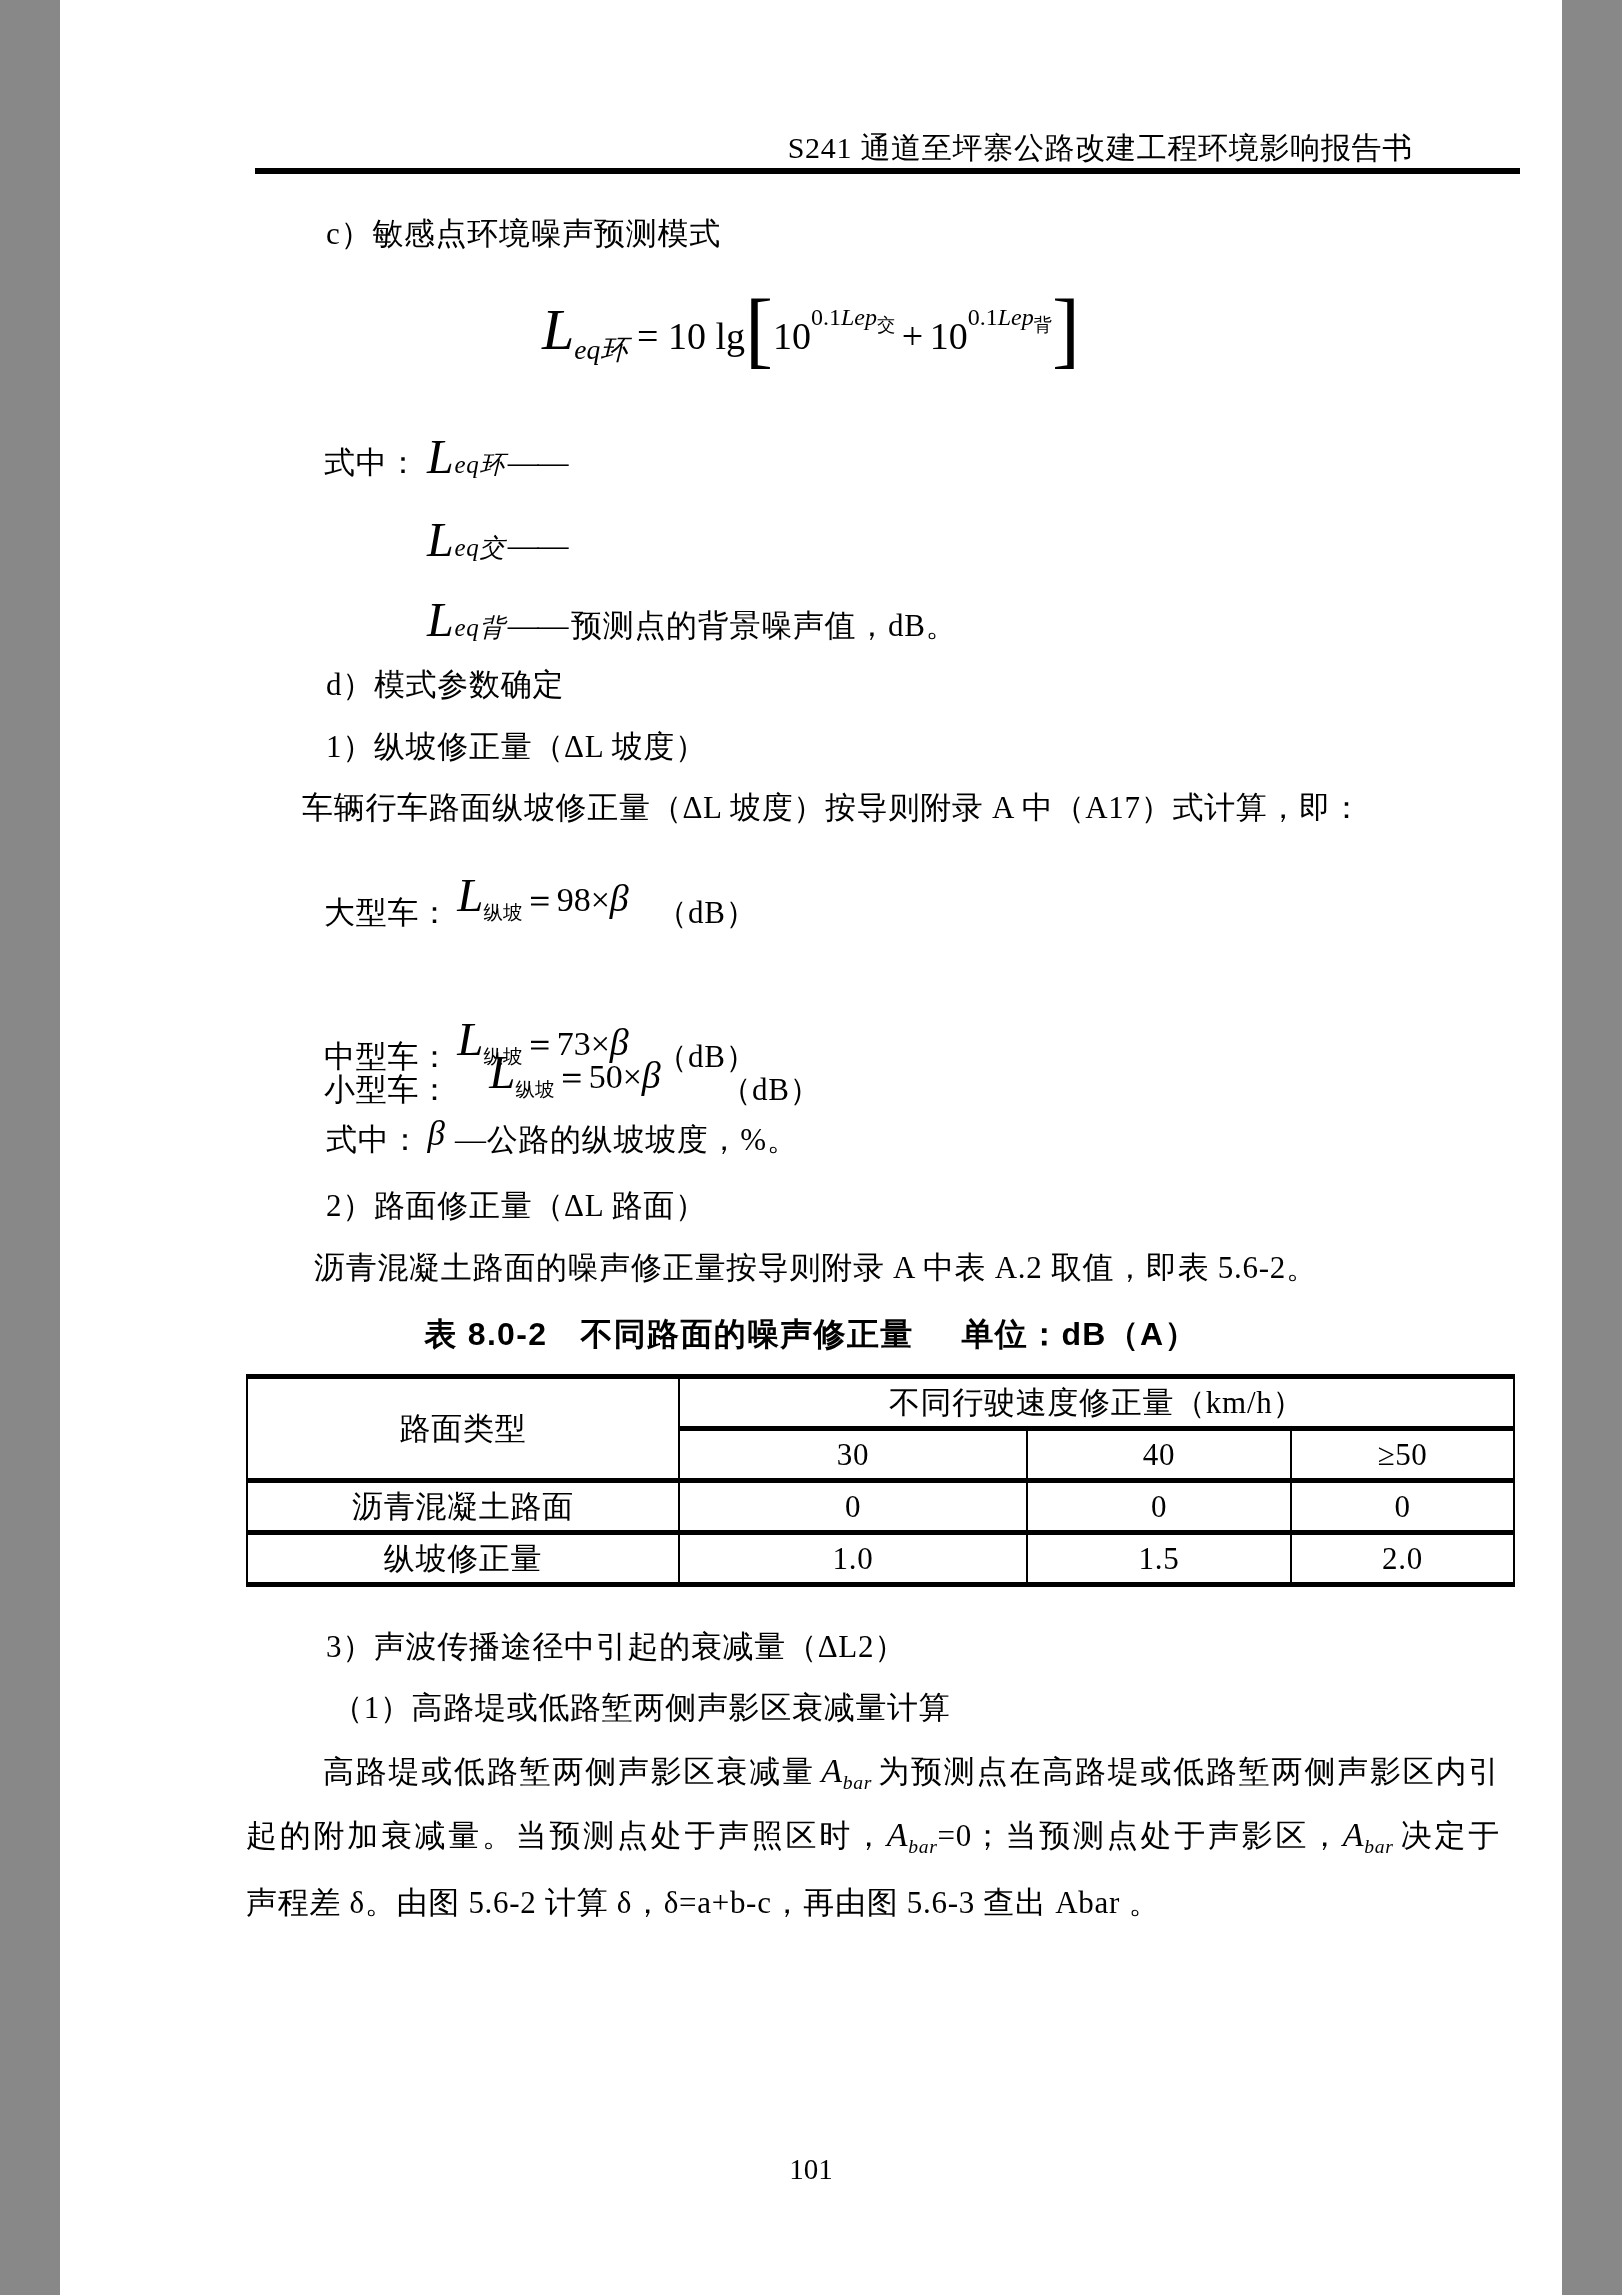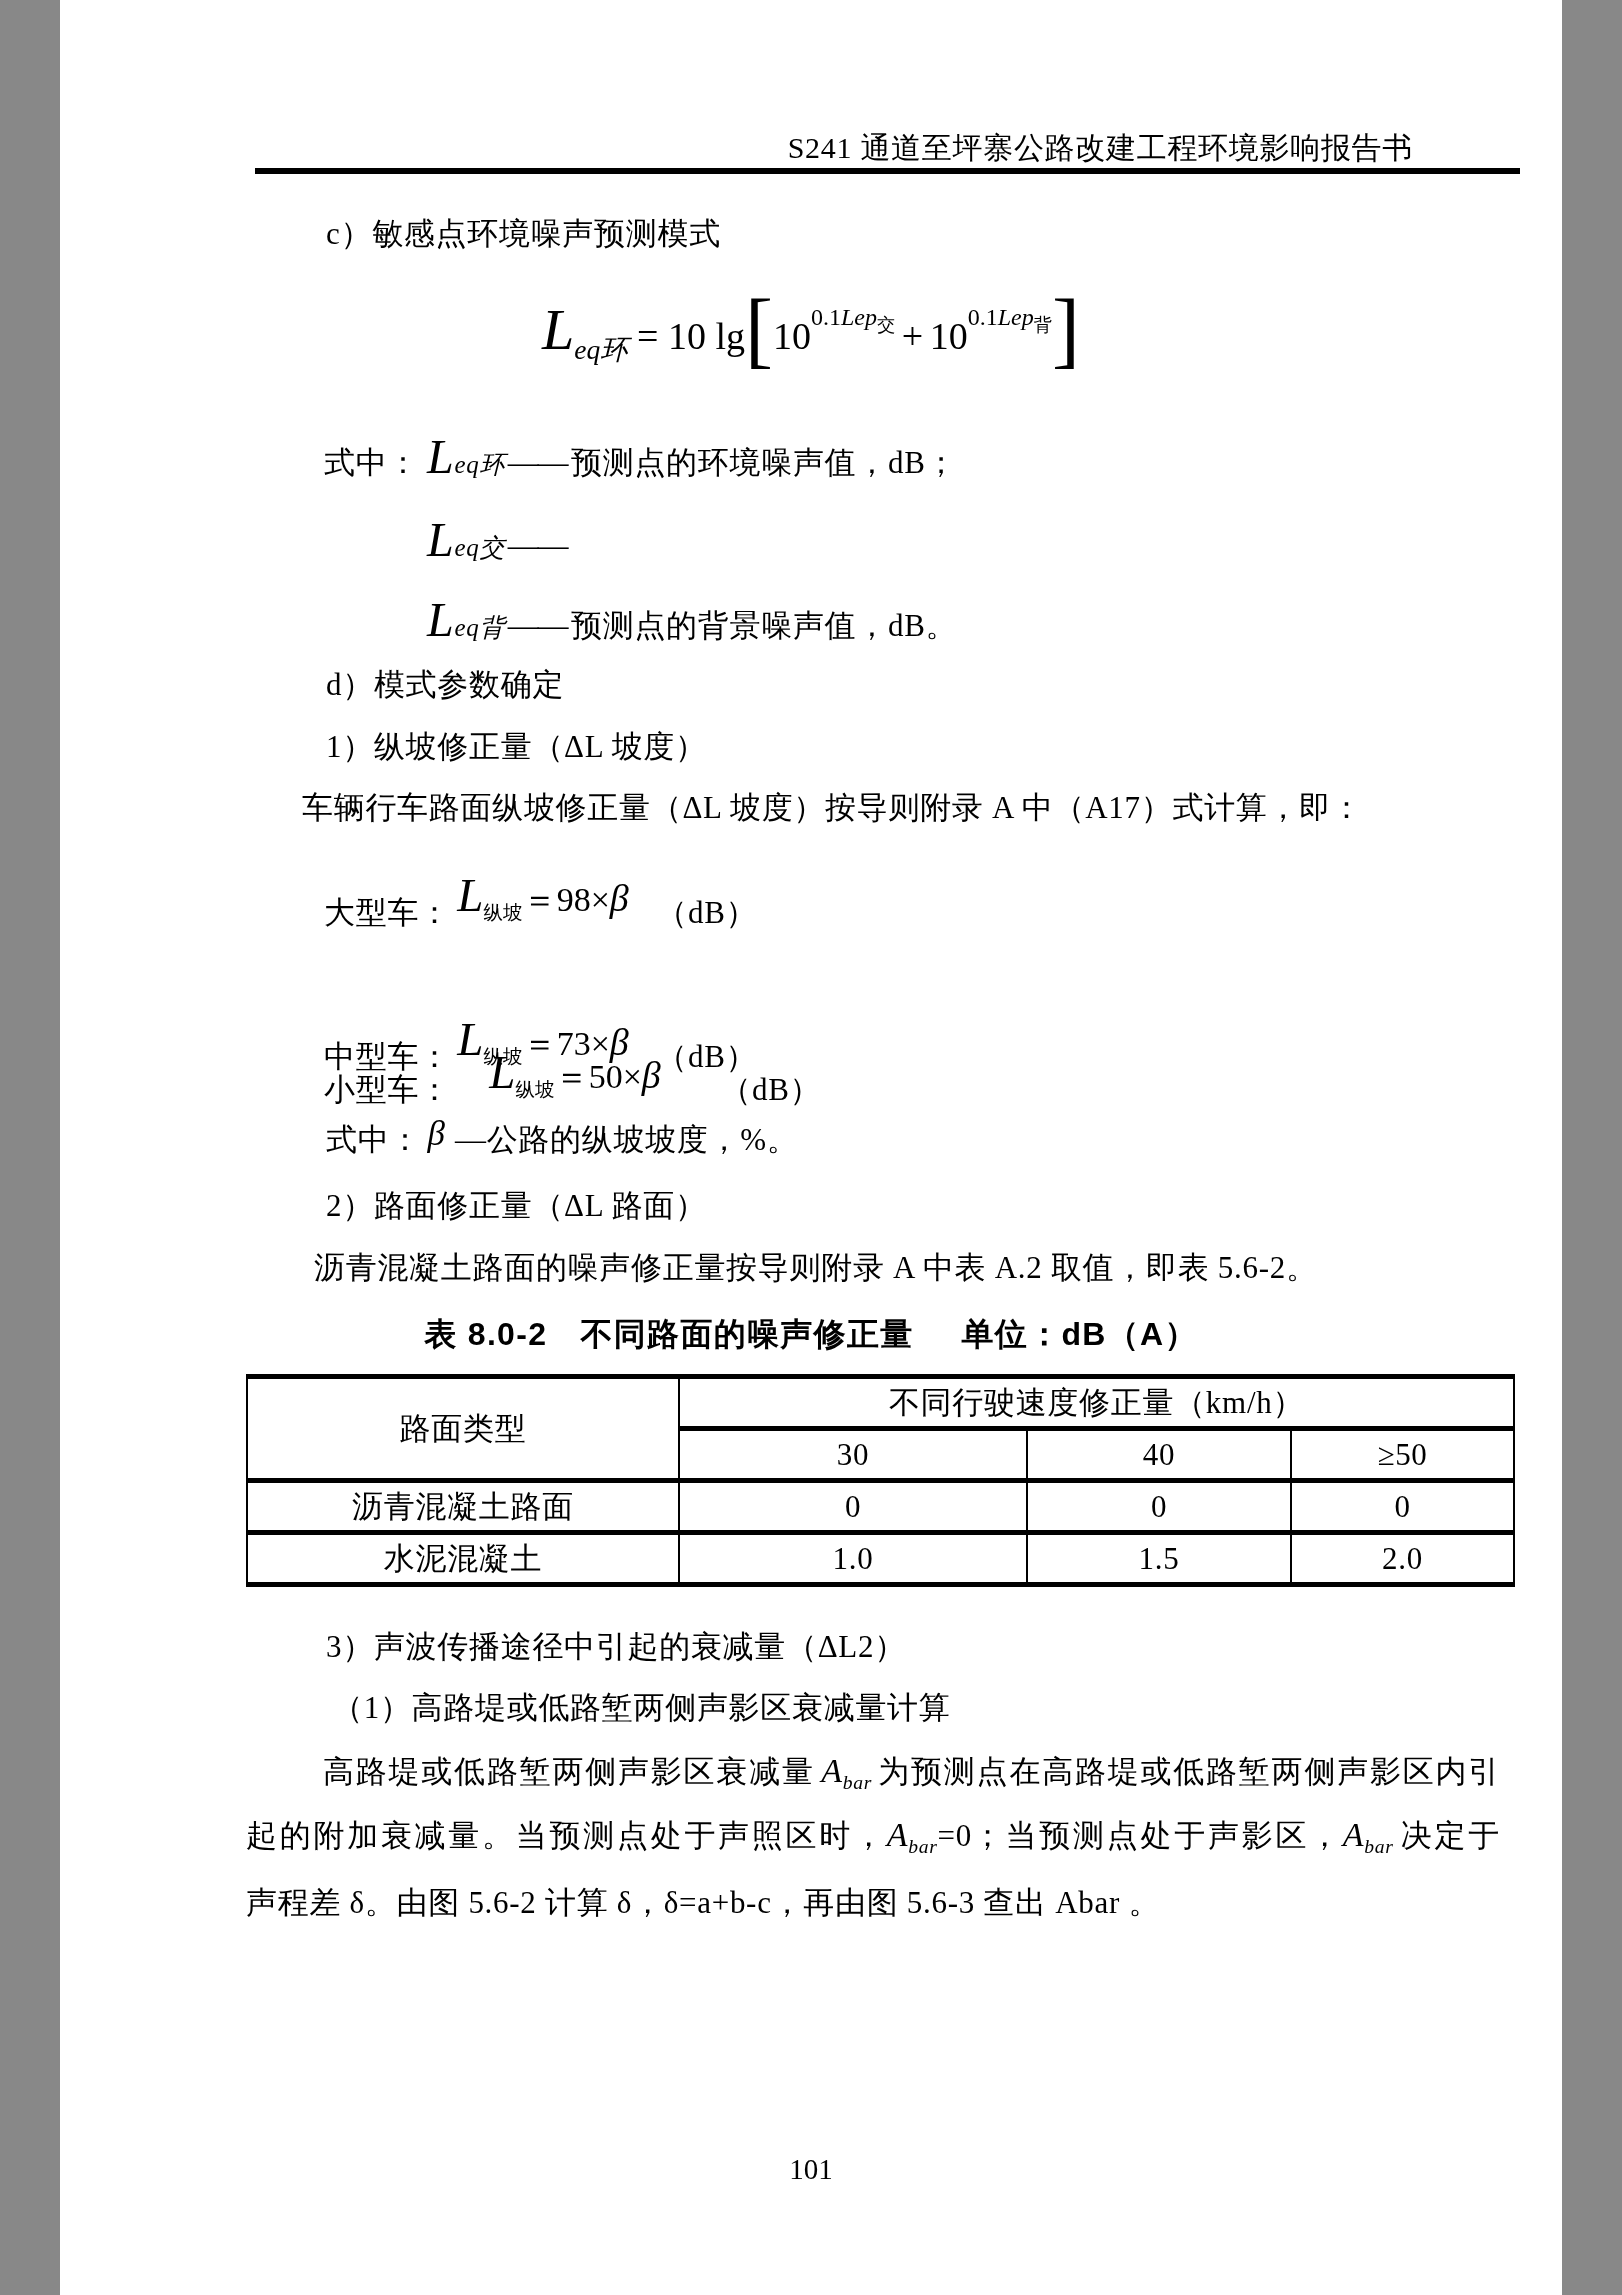--- a/index.html
+++ b/index.html
@@ -157,21 +157,20 @@
 
   <div class="abs body-text h-c">c）敏感点环境噪声预测模式</div>
 
   <div class="abs env-formula"><span class="fL">L</span><span class="fLsub">eq环</span><span class="fmid">= 10 lg</span><span class="fbr">[</span><span class="fbase">10</span><span class="fsup"><span>0.1</span><span class="fvar">Lep</span><span class="fss">交</span></span><span class="fplus">+</span><span class="fbase">10</span><span class="fsup"><span>0.1</span><span class="fvar">Lep</span><span class="fss">背</span></span><span class="fbr">]</span></div>
 
   <div class="abs where-line where-1">
     <span class="where-prefix">式中：</span>
       <span class="wL">L</span>
       <span class="wLsub">eq环</span>
       <span class="wdash">——</span>
-      <span>预测点的环境噪声值，dB；</span>
   </div>
   <div class="abs where-line where-2">
     <span class="where-prefix"></span>
       <span class="wL">L</span>
       <span class="wLsub">eq交</span>
       <span class="wdash">——</span>
   </div>
   <div class="abs where-line where-3">
     <span class="where-prefix"></span>
       <span class="wL">L</span>
@@ -231,21 +230,21 @@
         <td>40</td>
         <td>≥50</td>
       </tr>
       <tr>
         <td>沥青混凝土路面</td>
         <td>0</td>
         <td>0</td>
         <td>0</td>
       </tr>
       <tr>
-        <td>水泥混凝土</td>
+        <td>纵坡修正量</td>
         <td>1.0</td>
         <td>1.5</td>
         <td>2.0</td>
       </tr>
     </tbody>
       </table>
   </div>
 
   <div class="abs body-text h-s3">3）声波传播途径中引起的衰减量（ΔL2）</div>
   <div class="abs body-text h-s31">（1）高路堤或低路堑两侧声影区衰减量计算</div>

